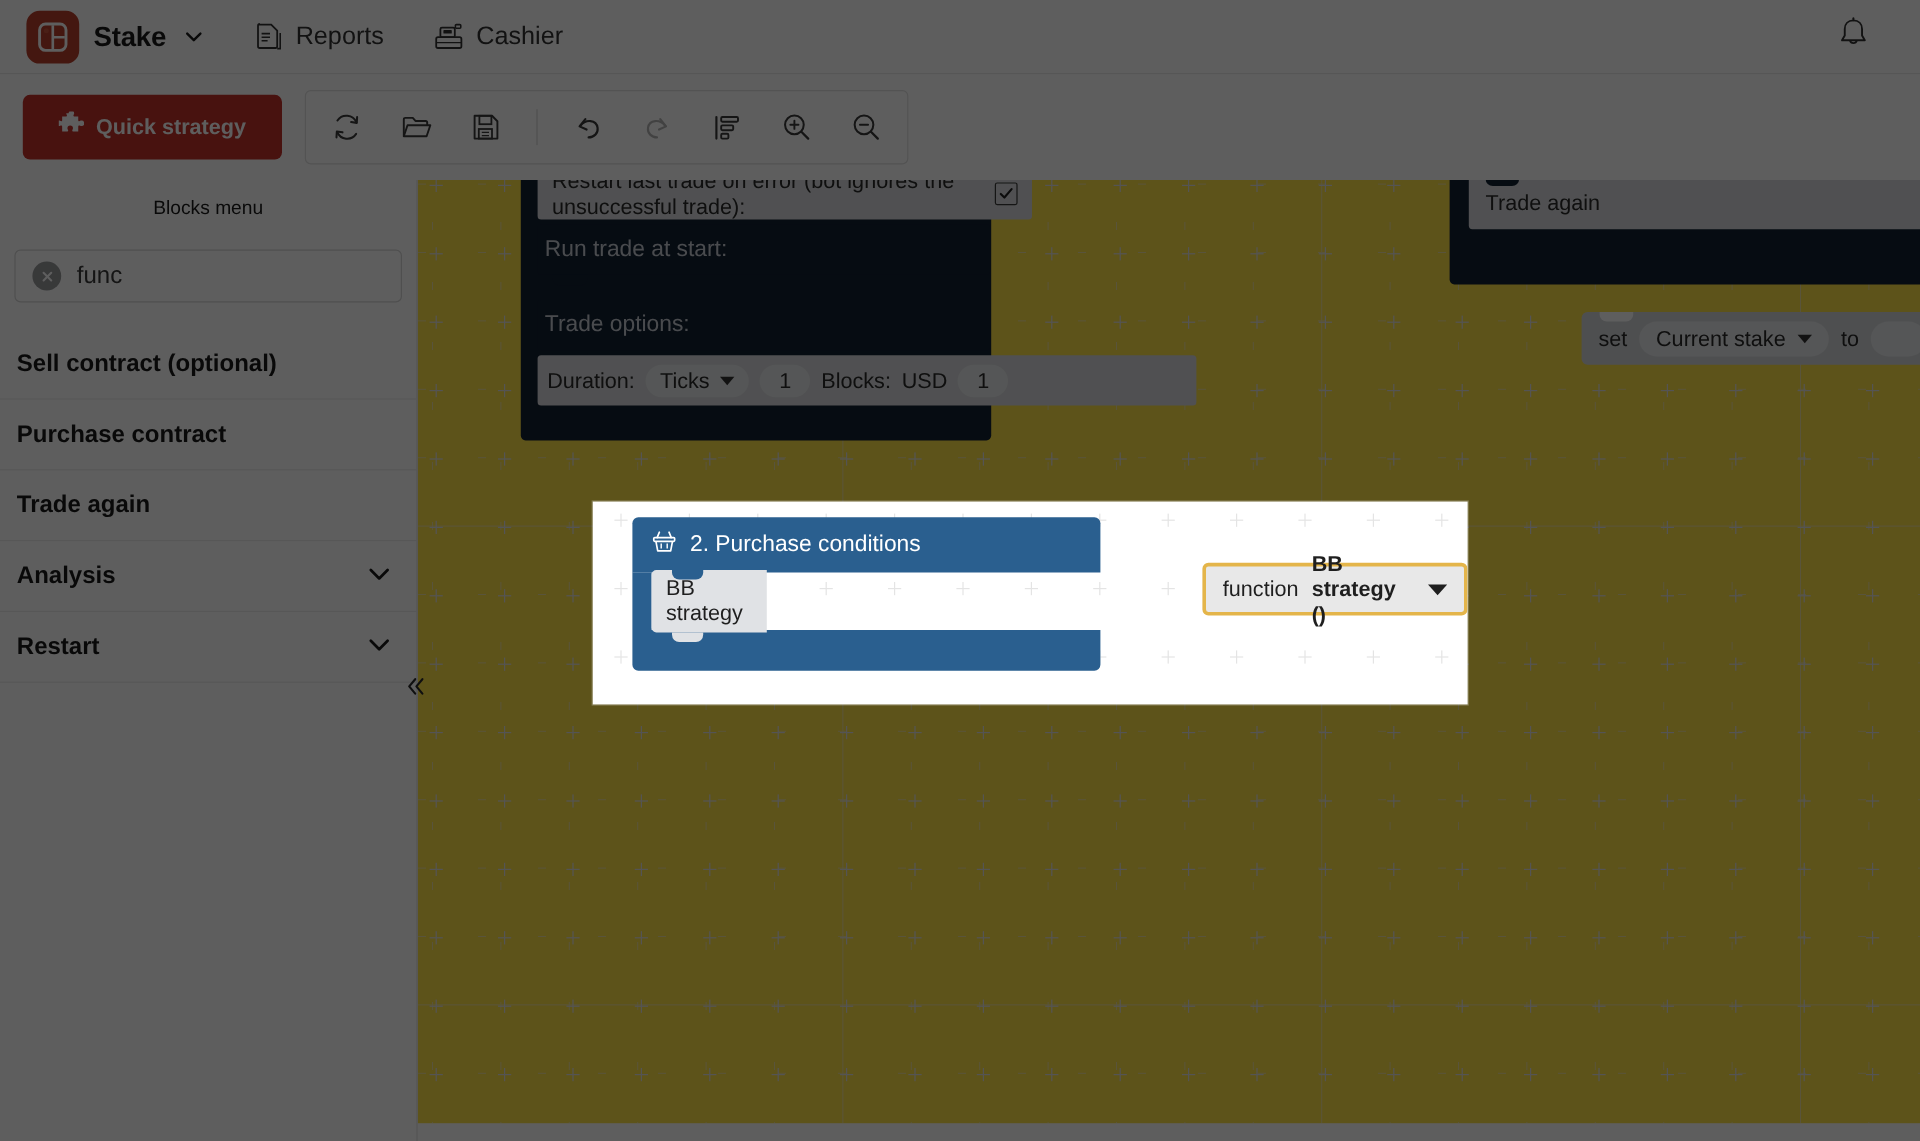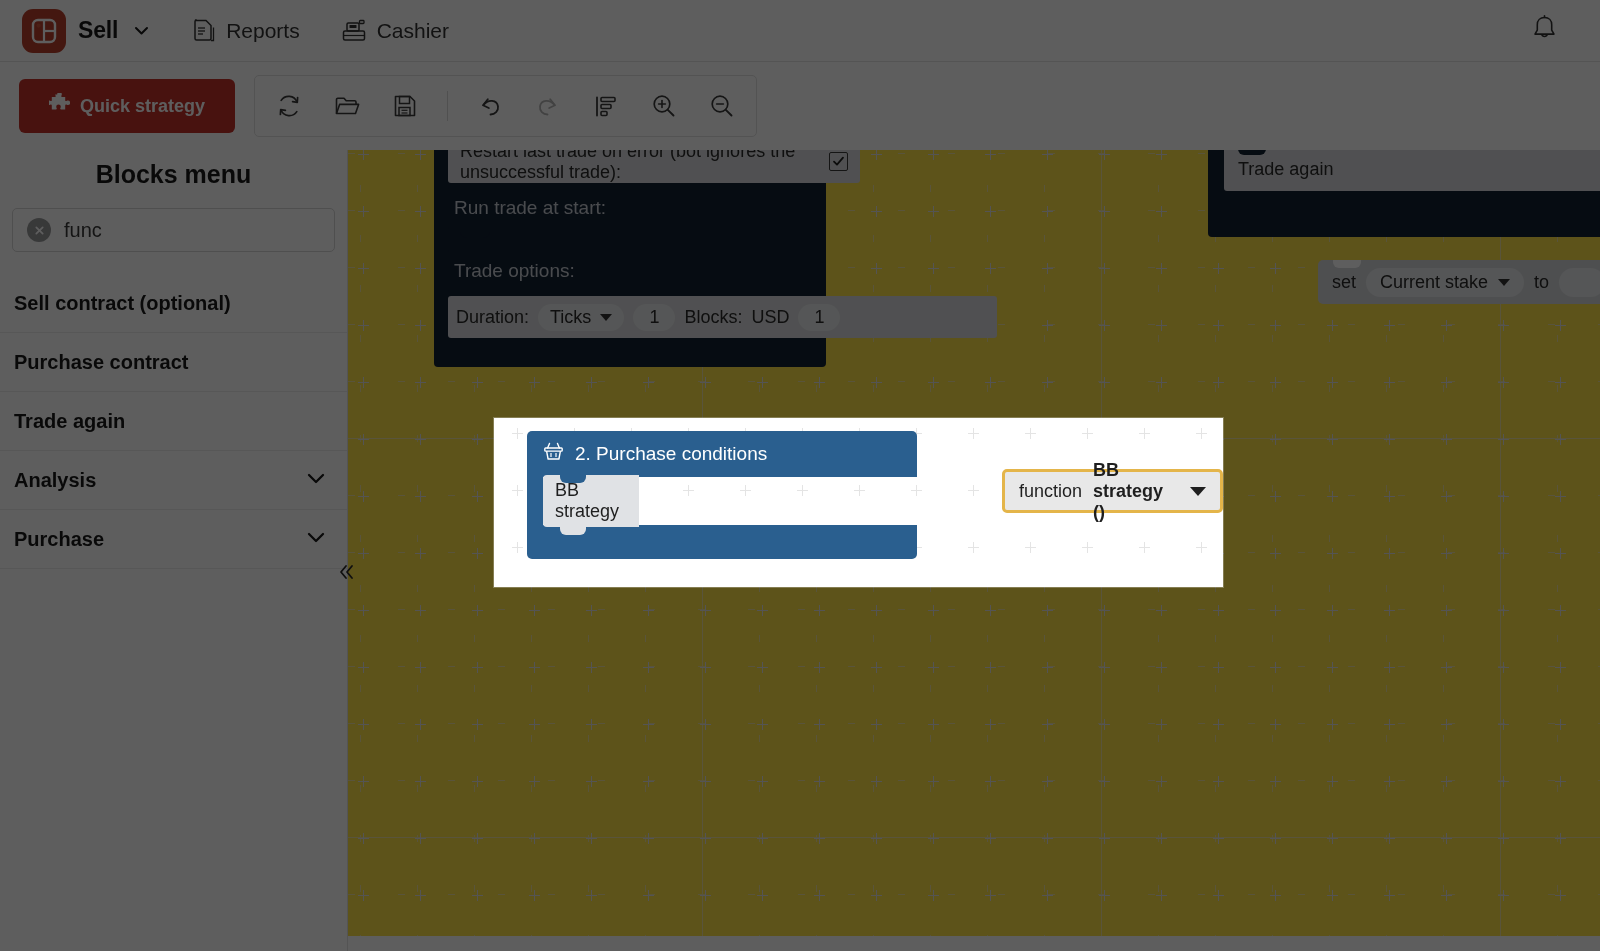--- a/index.html
+++ b/index.html
@@ -93,21 +93,21 @@
   .sidebar {
     position: absolute; top: 150px; left: 0;
     width: 348px; height: 801px;
     background: #ffffff;
     border-right: 1px solid #e3e3e3;
     z-index: 2;
   }
   .sidebar-title {
     height: 48px;
     display: flex; align-items: center; justify-content: center;
-    font-size: 25px; font-weight: bold; color: #1a1a1a;
+    font-size: 16px; font-weight: normal; color: #1a1a1a;
   }
   .search-wrap { padding: 10px 12px 0 12px; }
   .search-box {
     height: 44px;
     border: 1px solid #d6d6d6;
     border-radius: 5px;
     display: flex; align-items: center;
     gap: 13px;
     padding: 0 14px;
     background: #fff;
@@ -643,21 +643,21 @@
     <div class="brand">
       <span class="brand-logo">
         <svg width="26" height="26" viewBox="0 0 26 26" aria-hidden="true">
           <rect x="2" y="2" width="22" height="22" rx="5" fill="none" stroke="#ffffff" stroke-width="2.4"></rect>
           <line x1="13" y1="3" x2="13" y2="23" stroke="#ffffff" stroke-width="2.2"></line>
           <line x1="13" y1="13" x2="23" y2="13" stroke="#ffffff" stroke-width="2.2"></line>
           <circle cx="7.6" cy="7.6" r="2.1" fill="#b8402c" stroke="#ffffff" stroke-width="0"></circle>
           <circle cx="7.6" cy="7.6" r="2.1" fill="#c9543d"></circle>
         </svg>
       </span>
-      <span class="brand-name">Sell</span>
+      <span class="brand-name">Stake</span>
       <span class="chev-down-sm">
         <svg width="19" height="19" viewBox="0 0 19 19" aria-hidden="true">
           <path d="M4 7 L9.5 12.5 L15 7" stroke="#1a1a1a" stroke-width="2" fill="none" stroke-linecap="round" stroke-linejoin="round"></path>
         </svg>
       </span>
     </div>
 
     <div class="nav-links">
       <div class="nav-link">
         <span>
@@ -796,21 +796,21 @@
       </div>
       <div class="blk-item">
         <span class="blk-item-label">Analysis</span>
         <span>
           <svg width="26" height="26" viewBox="0 0 26 26" aria-hidden="true">
             <path d="M6 10 L13 17 L20 10" stroke="#1a1a1a" stroke-width="2.3" fill="none" stroke-linecap="round" stroke-linejoin="round"></path>
           </svg>
         </span>
       </div>
       <div class="blk-item">
-        <span class="blk-item-label">Purchase</span>
+        <span class="blk-item-label">Restart</span>
         <span>
           <svg width="26" height="26" viewBox="0 0 26 26" aria-hidden="true">
             <path d="M6 10 L13 17 L20 10" stroke="#1a1a1a" stroke-width="2.3" fill="none" stroke-linecap="round" stroke-linejoin="round"></path>
           </svg>
         </span>
       </div>
     </div>
 
     <div class="collapse-handle">
       <span>

